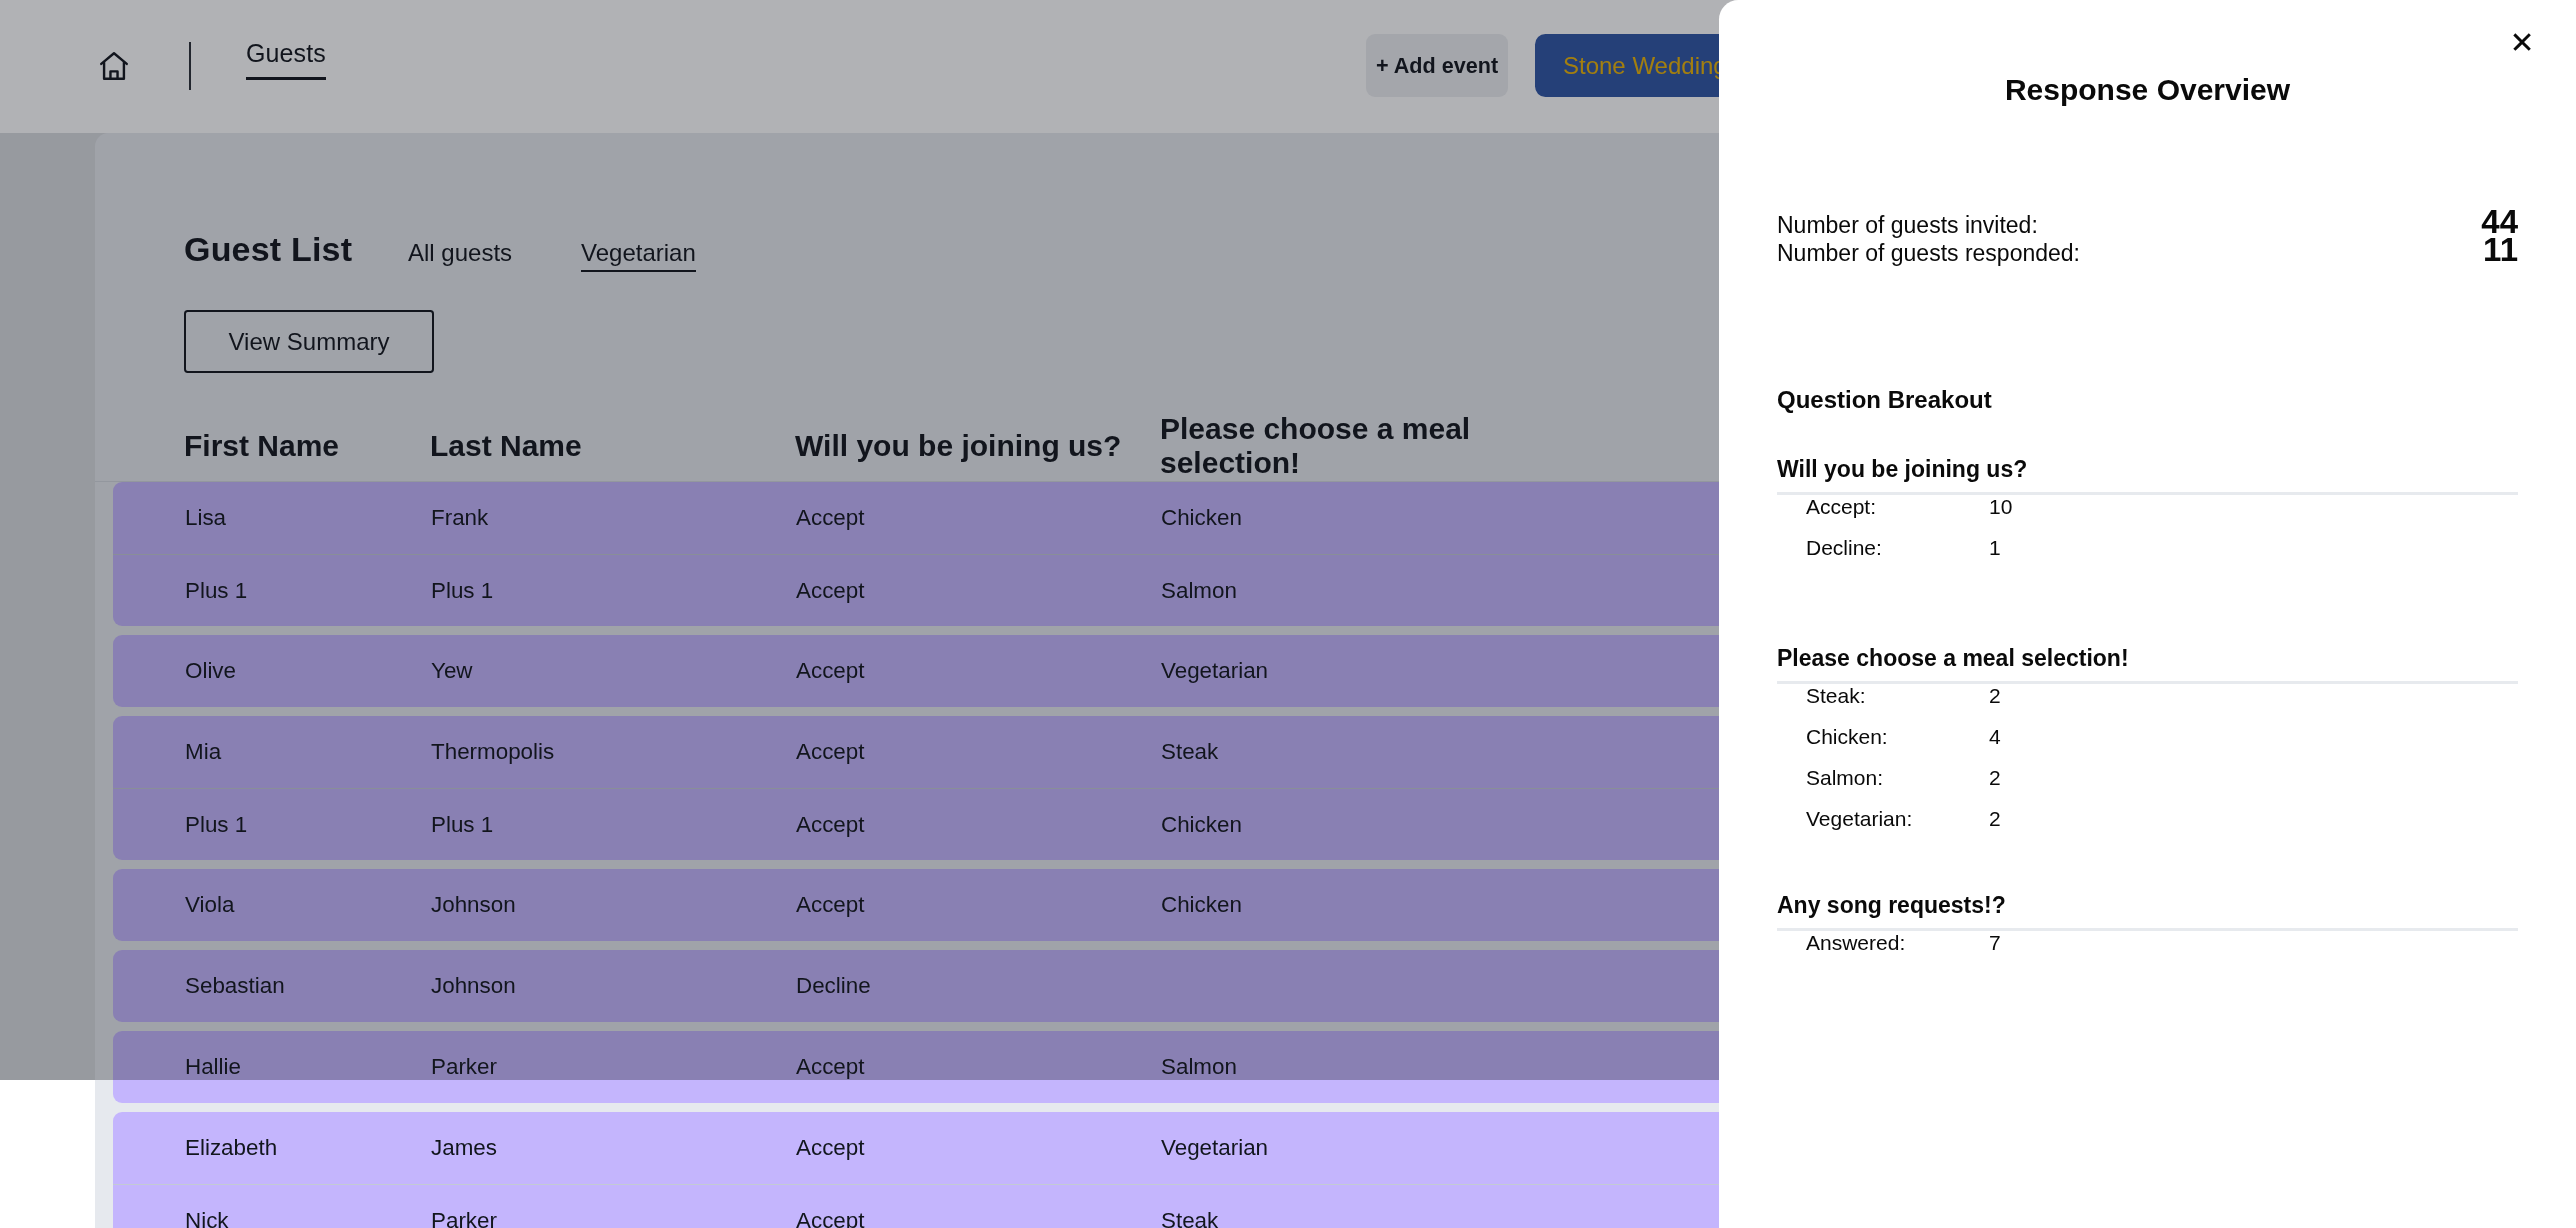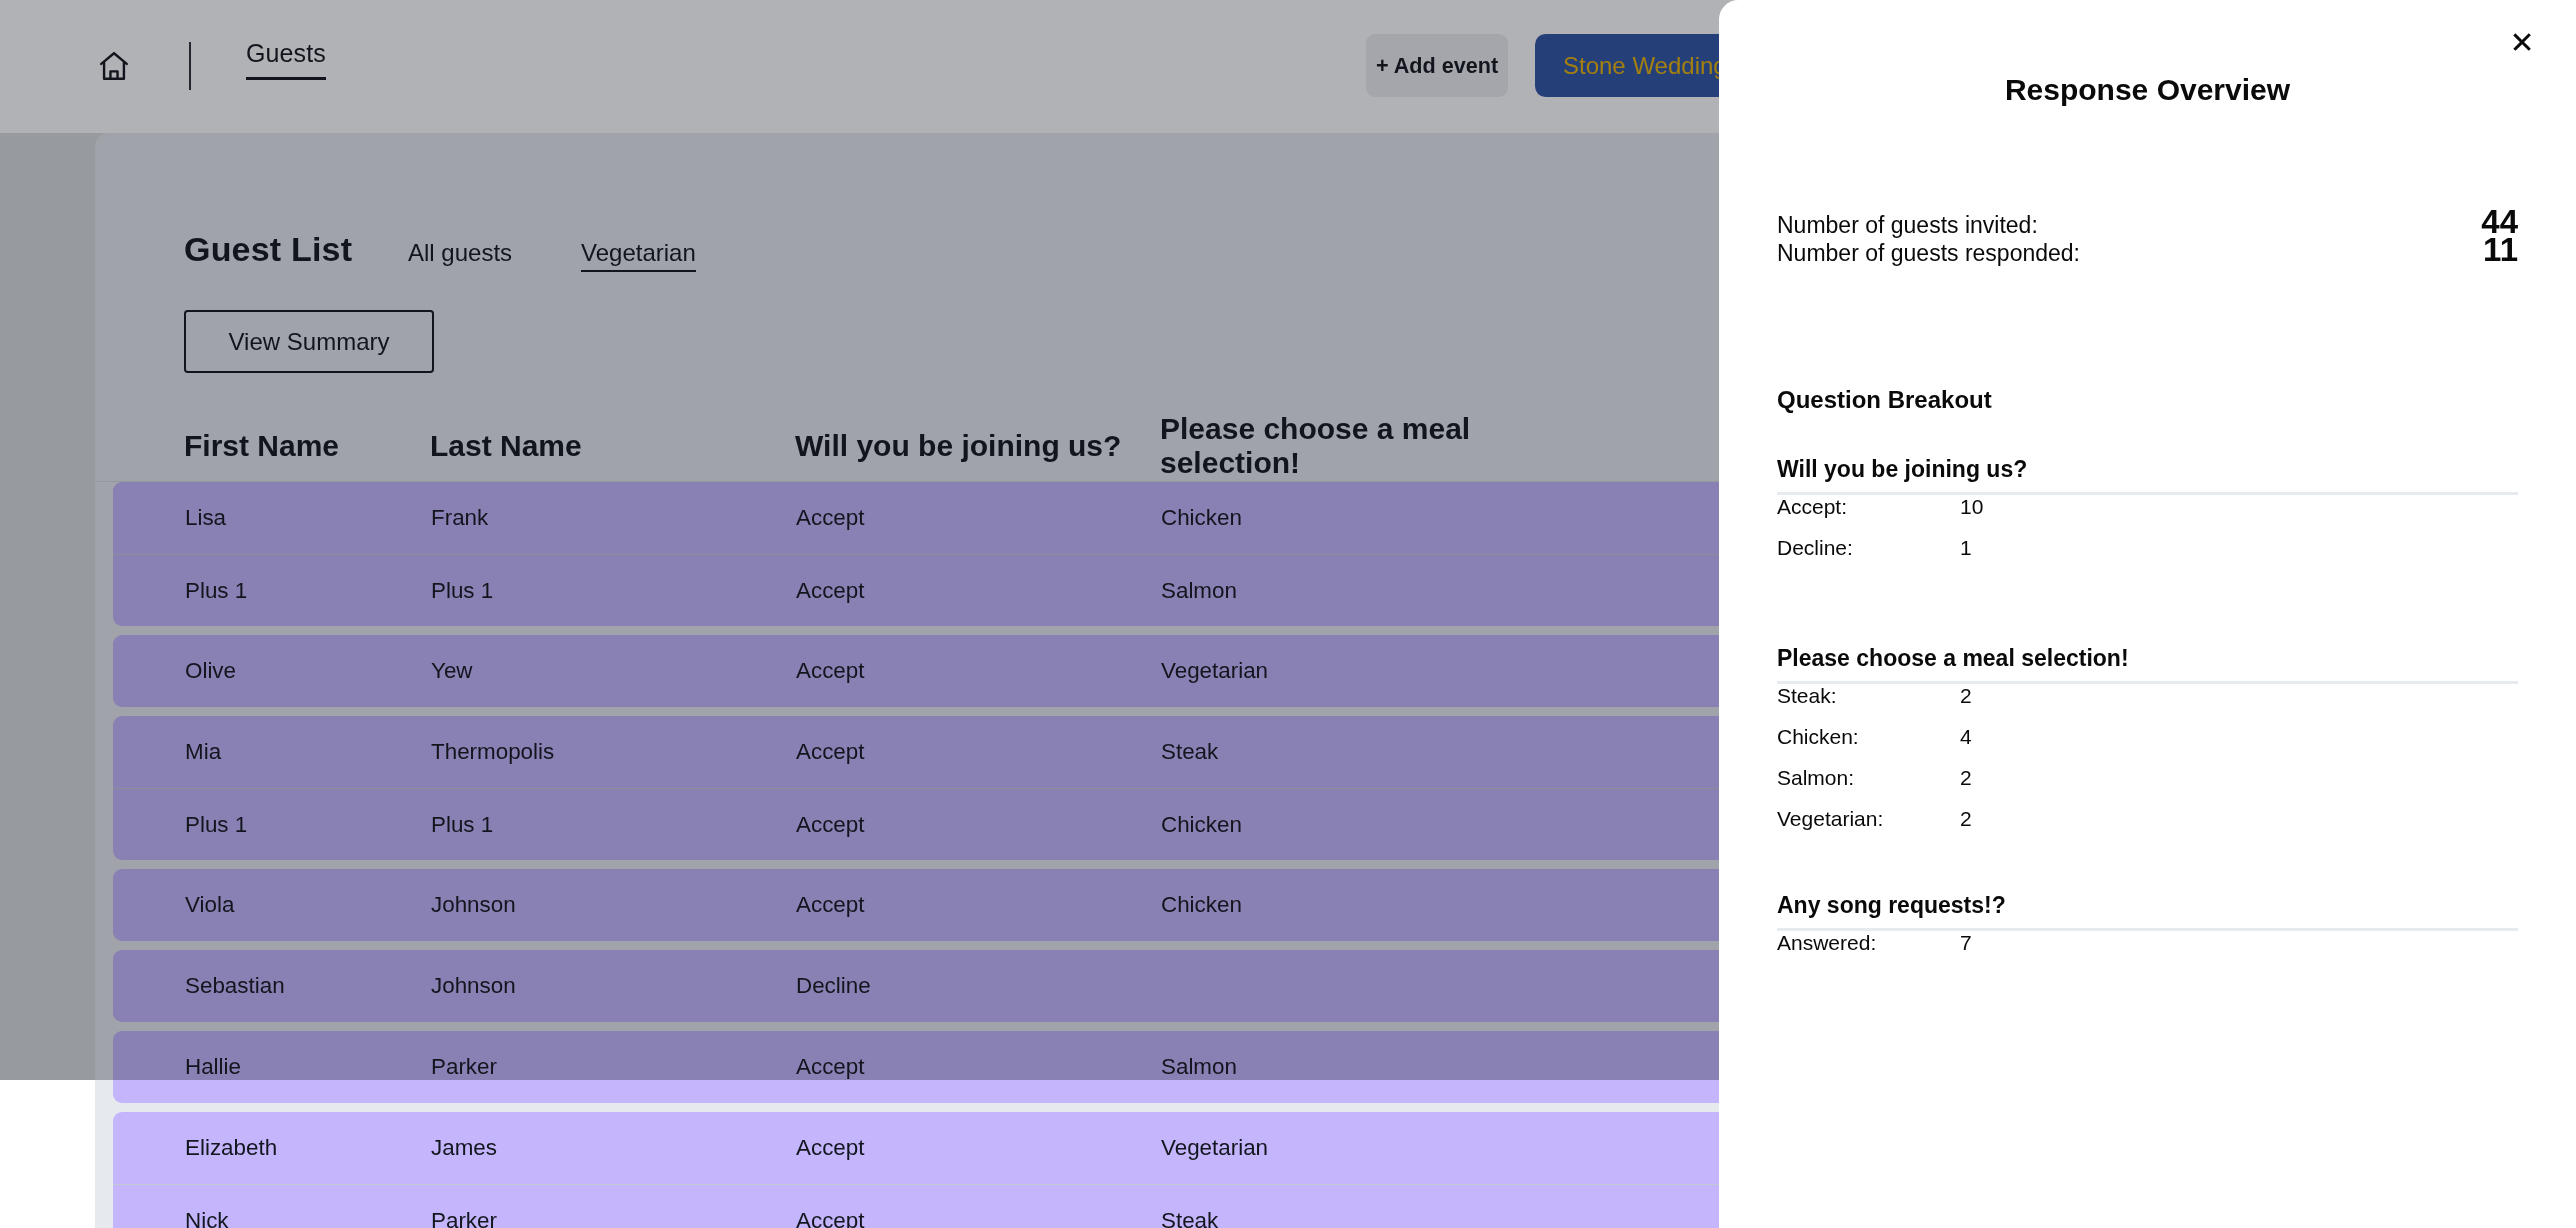--- a/index.html
+++ b/index.html
@@ -171,21 +171,21 @@
 
   .qblock { position: absolute; left: 58px; width: 741px; }
   .q-title {
     font-size: 23px; font-weight: bold; color: #0a0a0a;
     padding-bottom: 9px;
     border-bottom: 3.7px solid #e7eaee;
   }
   .q-row {
     display: flex; align-items: baseline;
     height: 41px;
-    font-size: 21px; color: #0a0a0a;
+    font-size: 21px; color: #0a0a0a; margin-left: 29px;
   }
   .q-row .k { width: 183px; flex: none; }
   .q-row .v { flex: none; }
 
   #q-join { top: 456px; }
   #q-meal { top: 645px; }
   #q-song { top: 892px; }
 </style>
 </head>
 <body>

